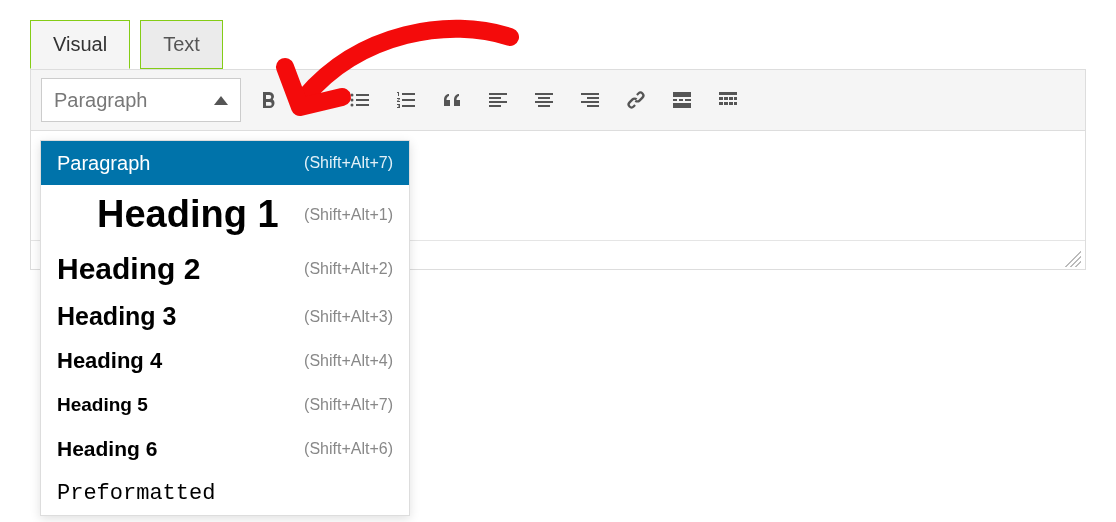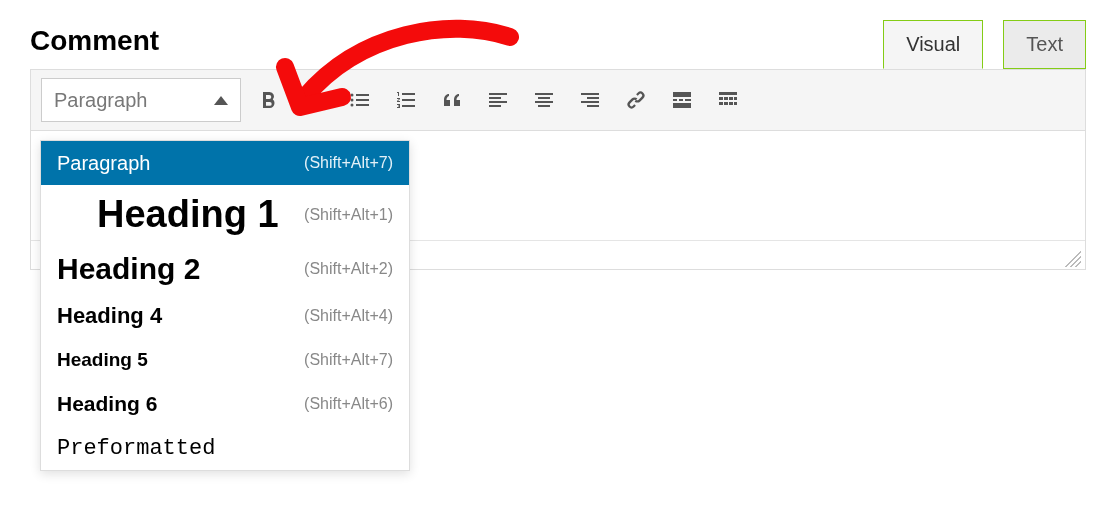--- a/index.html
+++ b/index.html
@@ -33,21 +33,21 @@
       color: #555;
       background: #ebebeb;
       border: 1px solid #84cc16;
       cursor: pointer;
     }
     .tab.active {
       background: #f5f5f5;
       border-bottom-color: #f5f5f5;
       color: #333;
     }
-    .tab + .tab { margin-left: 20px; }
+    .tab + .tab { margin-left: 10px; }
 
     .editor-wrap {
       border: 1px solid #ddd;
       position: relative;
     }
     .toolbar {
       background: #f5f5f5;
       border-bottom: 1px solid #ddd;
       padding: 8px 10px;
       display: flex;
@@ -145,21 +145,20 @@
       left: 250px;
       top: 12px;
       z-index: 20;
       pointer-events: none;
     }
   </style>
 </head>
 <body>
 
 <div class="header-row">
-  <h2 class="title">Comment</h2>
   <div class="tabs">
     <div class="tab active">Visual</div>
     <div class="tab">Text</div>
   </div>
 </div>
 
 <div class="editor-wrap">
   <div class="toolbar">
 
     <div class="format-select">
@@ -269,20 +268,24 @@
       <span class="shortcut">(Shift+Alt+7)</span>
     </div>
     <div class="dd-item dd-h1">
       <span class="lbl">Heading 1</span>
       <span class="shortcut">(Shift+Alt+1)</span>
     </div>
     <div class="dd-item dd-h2">
       <span class="lbl">Heading 2</span>
       <span class="shortcut">(Shift+Alt+2)</span>
     </div>
+    <div class="dd-item dd-h3">
+      <span class="lbl">Heading 3</span>
+      <span class="shortcut">(Shift+Alt+3)</span>
+    </div>
     <div class="dd-item dd-h4">
       <span class="lbl">Heading 4</span>
       <span class="shortcut">(Shift+Alt+4)</span>
     </div>
     <div class="dd-item dd-h5">
       <span class="lbl">Heading 5</span>
       <span class="shortcut">(Shift+Alt+7)</span>
     </div>
     <div class="dd-item dd-h6">
       <span class="lbl">Heading 6</span>

